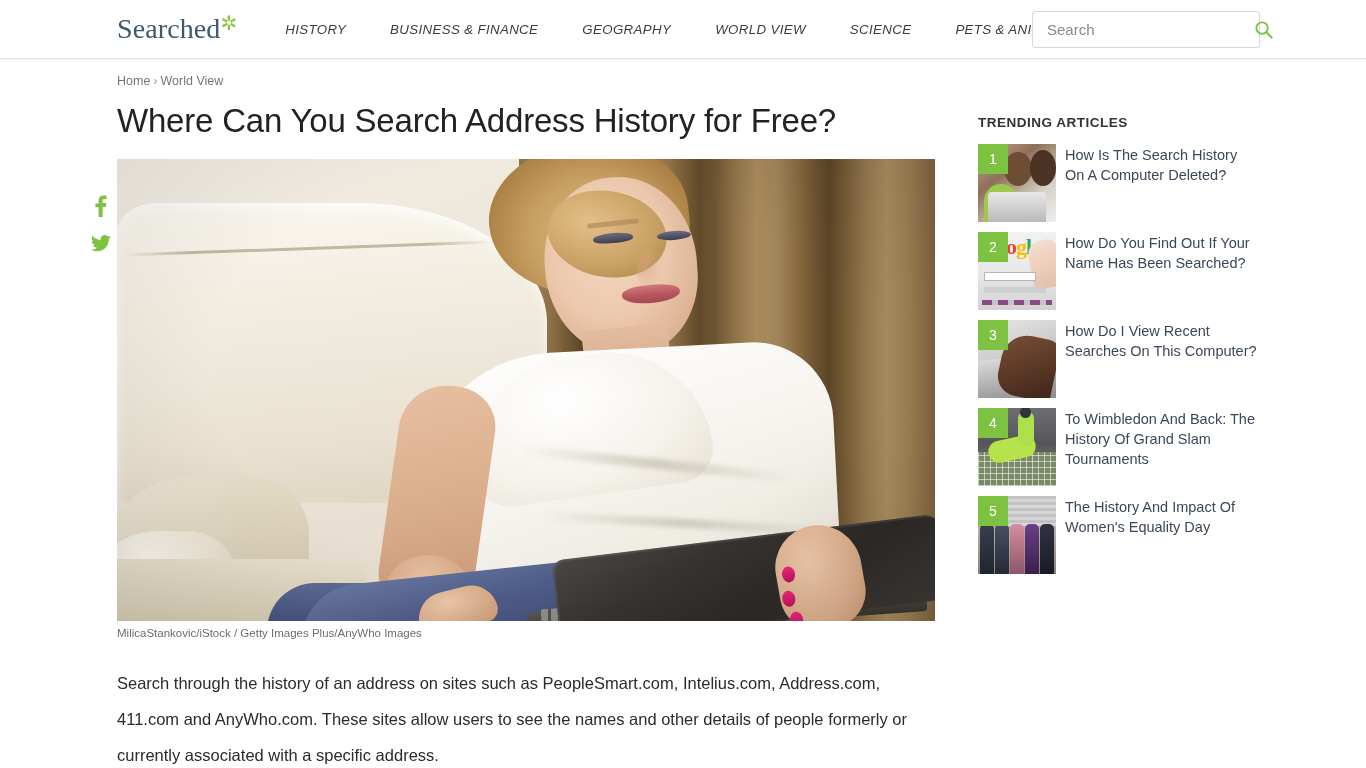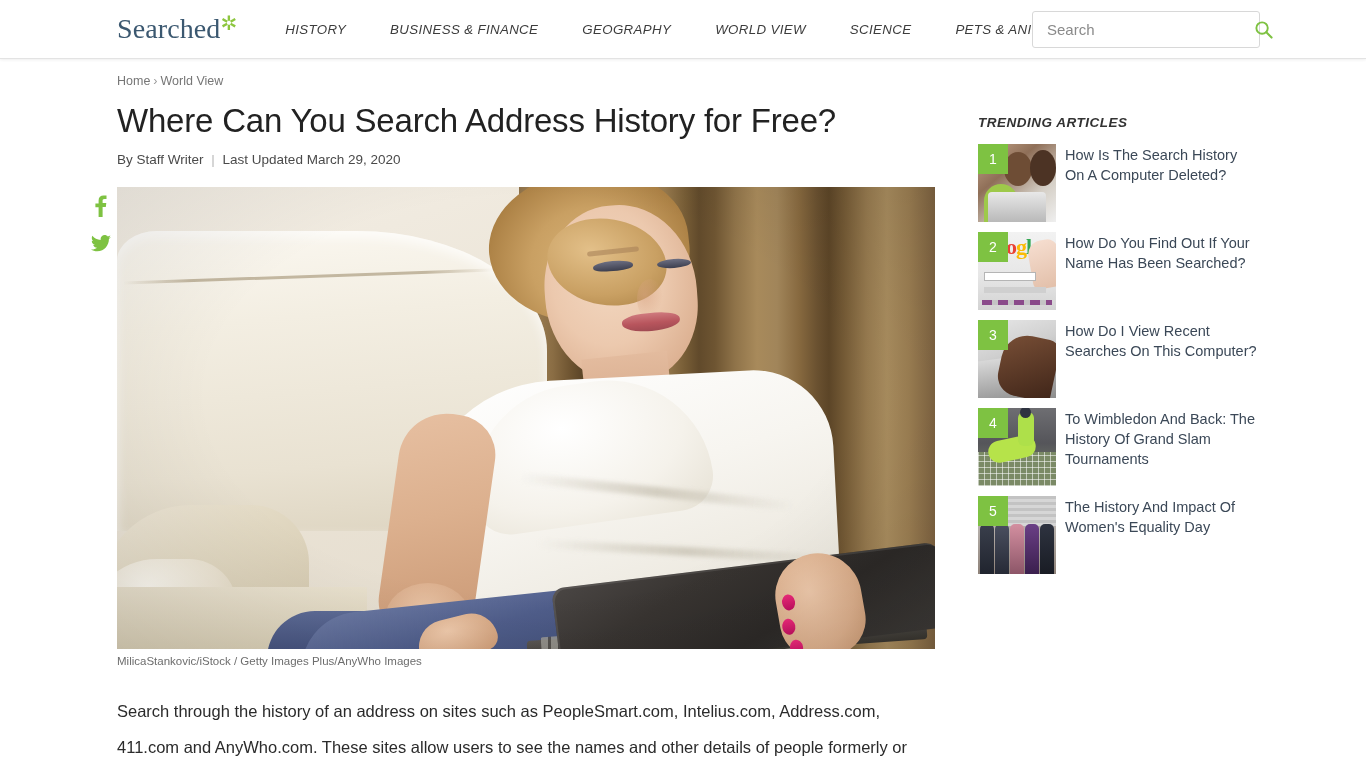--- a/index.html
+++ b/index.html
@@ -340,21 +340,20 @@
     background: radial-gradient(ellipse at 50% 45%, rgba(0,0,0,0) 55%, rgba(0,0,0,0.10) 100%);
   }
 
   
   .aside-title {
     font-size: 13.5px;
     font-weight: bold;
     color: #333333;
     letter-spacing: 0.5px;
     margin: 0 0 14px 0;
-    font-style: italic;
   }
   .trend-item {
     display: flex;
     margin-bottom: 10px;
     cursor: pointer;
   }
   .thumb {
     position: relative;
     width: 78px; height: 78px;
     flex: 0 0 78px;
@@ -481,25 +480,20 @@
         </a>
         <a>
           <svg width="20" height="17" viewBox="0 0 20 17">
             <path d="M20 2.1c-0.7 0.3-1.5 0.5-2.4 0.6 0.8-0.5 1.5-1.3 1.8-2.3-0.8 0.5-1.7 0.8-2.6 1C16 0.6 14.9 0 13.7 0c-2.3 0-4.1 1.8-4.1 4.1 0 0.3 0 0.6 0.1 0.9C6.3 4.9 3.3 3.3 1.4 0.8 1 1.4 0.8 2.1 0.8 2.9c0 1.4 0.7 2.7 1.8 3.4C1.9 6.3 1.3 6.1 0.8 5.8v0.1c0 2 1.4 3.6 3.3 4C3.8 10 3.4 10.1 3 10.1c-0.3 0-0.5 0-0.8-0.1 0.5 1.6 2 2.8 3.8 2.8-1.4 1.1-3.2 1.8-5.1 1.8-0.3 0-0.7 0-1-0.1 1.8 1.2 4 1.8 6.3 1.8 7.5 0 11.7-6.3 11.7-11.7 0-0.2 0-0.4 0-0.5C18.7 3.6 19.4 2.9 20 2.1z" fill="#7ec242"></path>
           </svg>
         </a>
       </div>
 
       <h1 class="article-title">Where Can You Search Address History for Free?</h1>
 
-      <div class="byline">
-        <span>By Staff Writer</span>
-        <span class="divider">|</span>
-        <span>Last Updated March 29, 2020</span>
-      </div>
 
       <figure class="hero" style="margin:18px 0 0 0;">
         <div class="ph wall-left"></div>
         <div class="ph curtain"></div>
         <div class="ph sofa-back"></div>
         <div class="ph sofa-seam"></div>
         <div class="ph sofa-arm"></div>
         <div class="ph sofa-arm2"></div>
         <div class="ph seat"></div>
 

